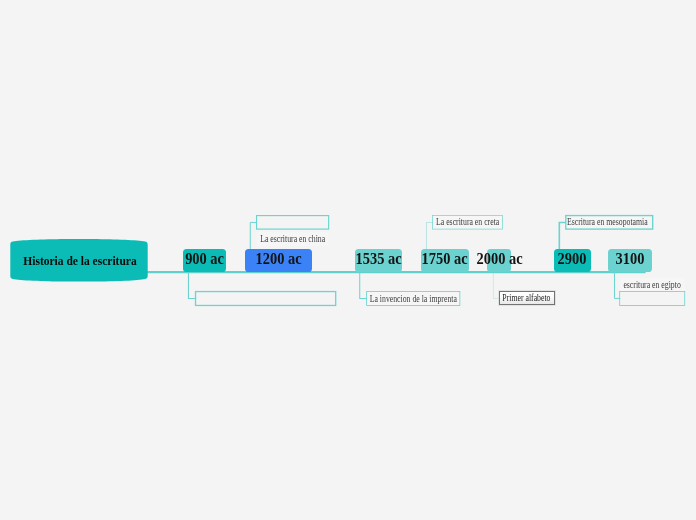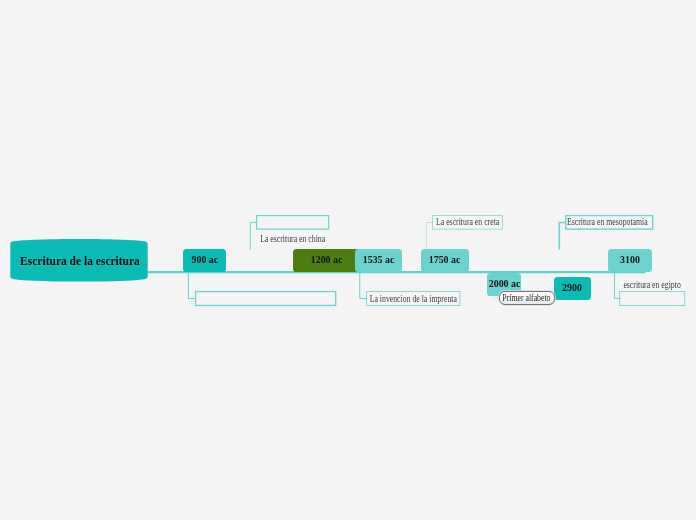--- a/index.html
+++ b/index.html
@@ -33,21 +33,21 @@
   }
 
   
   .date-node {
     position:absolute;
     height:23.1px;
     border-radius:3.6px;
     display:flex; align-items:center; justify-content:center;
     color:#131313;
     font-weight:bold;
-    font-size:11px;
+    font-size:16px;
     white-space:nowrap;
     box-sizing:border-box;
   }
   .date-node > span { display:inline-block; transform:scaleX(0.9); margin-bottom:2px; }
 
   
   .caption-node {
     position:absolute;
     background:#f6f6f6;
     display:flex; align-items:center; justify-content:center;
@@ -78,49 +78,49 @@
     <path d="M359.73,271 V298.40 H367.3" stroke="#6ad4d0" stroke-width="1.02" fill="none"></path>
     <path d="M426.45,249.8 V222.50 H433.2" stroke="#6ad4d0" stroke-width="0.44" fill="none"></path>
     <path d="M493.40,271 V298.40 H499.3" stroke="#6ad4d0" stroke-width="0.28" fill="none"></path>
     <path d="M559.32,249.8 V222.45 H566.5" stroke="#6ad4d0" stroke-width="1.6" fill="none"></path>
     <path d="M614.47,271 V298.40 H620.4" stroke="#6ad4d0" stroke-width="1.0" fill="none"></path>
   </svg>
 
   <div class="date-node" style="left:183.2px; top:248.6px; width:43px; background:#0bbcb6;">
     <span>900 ac</span>
   </div>
-  <div class="date-node" style="left:245.3px; top:248.6px; width:67px; background:#4d7c0f;margin-left:48px;">
+  <div class="date-node" style="left:245.3px; top:248.6px; width:67px; background:#3b82f6;">
     <span>1200 ac</span>
   </div>
   <div class="date-node" style="left:354.7px; top:248.6px; width:47.5px; background:#6bd2d0;">
     <span>1535 ac</span>
   </div>
   <div class="date-node" style="left:421.2px; top:248.6px; width:47.5px; background:#6bd2d0;justify-content:center;">
     <span>1750 ac</span>
   </div>
-  <div class="date-node" style="left:487.3px; top:248.6px; width:34px; background:#6bd2d0;margin-top:24px;">
+  <div class="date-node" style="left:487.3px; top:248.6px; width:24px; background:#6bd2d0;">
     <span>2000 ac</span>
   </div>
-  <div class="date-node" style="left:553.6px; top:248.6px; width:37.5px; background:#0bbcb6;margin-top:28px;">
+  <div class="date-node" style="left:553.6px; top:248.6px; width:37.5px; background:#0bbcb6;">
     <span>2900</span>
   </div>
   <div class="date-node" style="left:608.4px; top:248.6px; width:44px; background:#6bd2d0;">
     <span>3100</span>
   </div>
 
   <div class="caption-node" style="left:256.54px; top:200px; width:72.09px; height:13.52px;margin-top:32px;">
     <span>La escritura en china</span>
   </div>
   <div class="caption-node" style="left:366.61px; top:291.57px; width:93.24px; height:13.89px;text-align:center;">
     <span>La invencion de la imprenta</span>
   </div>
   <div class="caption-node" style="left:432.50px; top:215.57px; width:70.11px; height:13.52px;">
     <span>La escritura en creta</span>
   </div>
-  <div class="caption-node selected" style="left:498.60px; top:290.90px; width:56.30px; height:14.50px;border-radius:6px;">
+  <div class="caption-node selected" style="left:498.60px; top:290.90px; width:56.30px; height:14.50px;">
     <span>Primer alfabeto</span>
   </div>
   <div class="caption-node" style="left:565.79px; top:215.57px; width:84px; height:13.52px;">
     <span>Escritura en mesopotamia</span>
   </div>
   <div class="caption-node" style="left:619.67px; top:278px; width:65.05px; height:13.89px;">
     <span>escritura en egipto</span>
   </div>
 
   <svg class="frame-layer" width="696" height="520" viewBox="0 0 696 520">
@@ -130,17 +130,17 @@
     <rect x="432.50" y="215.57" width="70.11" height="13.52" fill="none" stroke="#6ad4d0" stroke-width="0.70"></rect>
     <rect x="565.79" y="215.57" width="86.90" height="13.52" fill="none" stroke="#6ad4d0" stroke-width="1.35"></rect>
     <rect x="619.67" y="291.57" width="65.05" height="13.89" fill="none" stroke="#6ad4d0" stroke-width="0.83"></rect>
   </svg>
 
   <div class="root-node">
     <svg width="140" height="46" viewBox="0 0 140 46">
       <path d="M0.3,6.5 C0.3,3.0 3.5,3.4 10.9,2.6 C24,1.3 52,1.0 69,1.0 C86,1.0 114,1.3 127,2.6 C134.5,3.4 137.7,3.0 137.7,6.5 L137.7,38.0 C137.7,41.5 134.5,41.1 127,41.9 C114,43.2 86,43.6 69,43.6 C52,43.6 24,43.2 10.9,41.9 C3.5,41.1 0.3,41.5 0.3,38.0 Z" fill="#0bbcb6"></path>
     </svg>
     <div class="root-text">
-      <span>Escritura de la escritura</span>
+      <span>Historia de la escritura</span>
     </div>
   </div>
 
 </div>
 
 </body></html>

